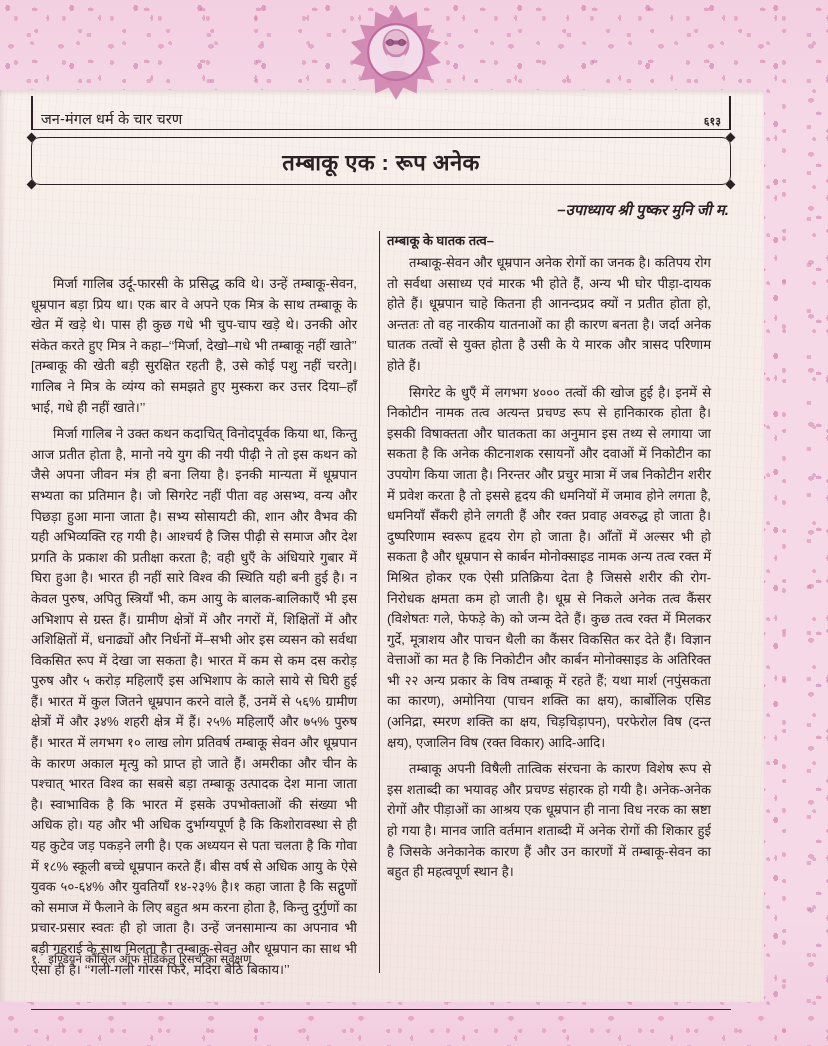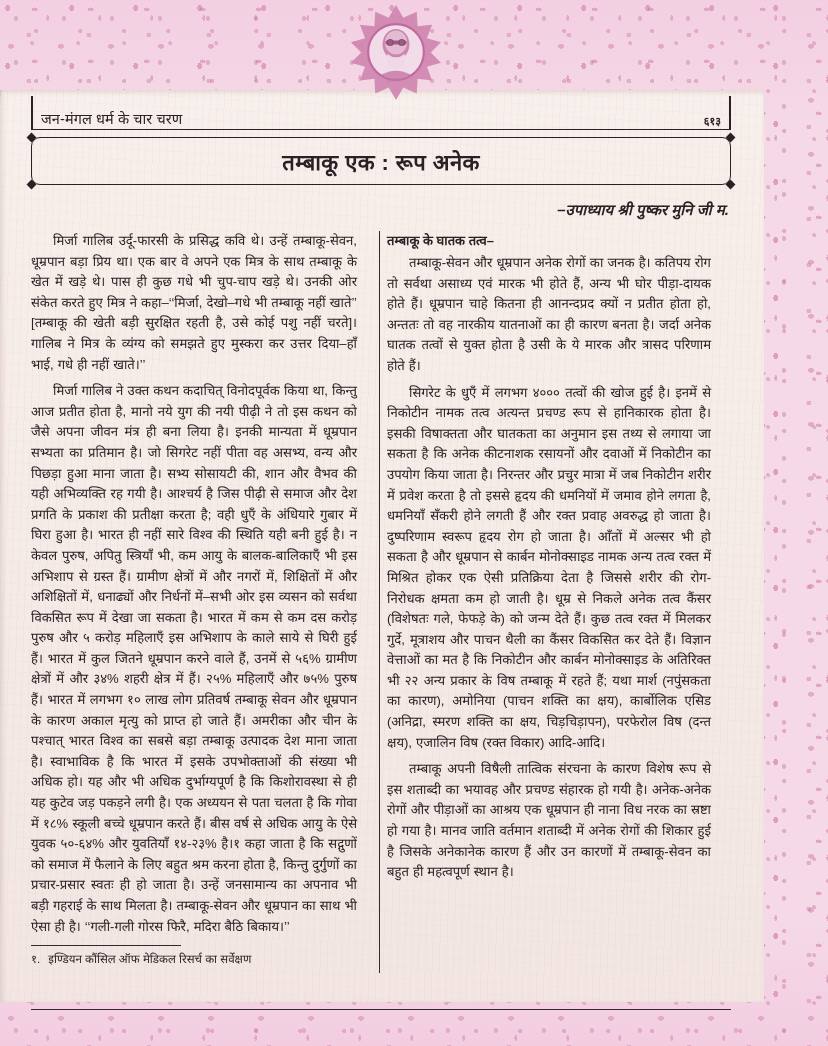--- a/index.html
+++ b/index.html
@@ -102,21 +102,21 @@
     margin-top:14px;text-align:right;font-size:15px;font-style:italic;
     font-weight:600;padding-right:2px;
   }
 
   
   .columns{
     margin-top:12px;position:relative;display:flex;
     height:738px;
   }
   .col{width:340px;box-sizing:border-box;position:relative;}
-  .col-left{padding-right:14px;}
+  .col-left{padding-right:14px;margin-top:43px;}
   .col-right{padding-left:16px;}
   .col-divider{
     position:absolute;left:348px;top:0;bottom:-4px;width:0;
     border-left:1.5px solid #35292d;
   }
 
   p.body{
     margin:0 0 6px 0;
     font-size:13.1px;line-height:20.6px;
     text-align:justify;text-justify:inter-word;

